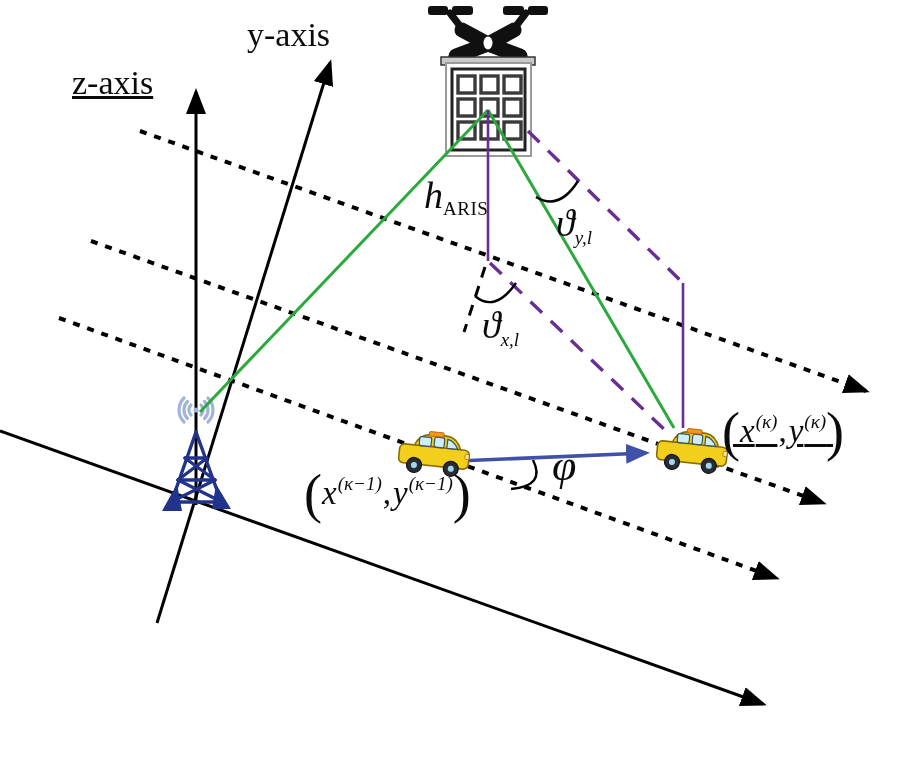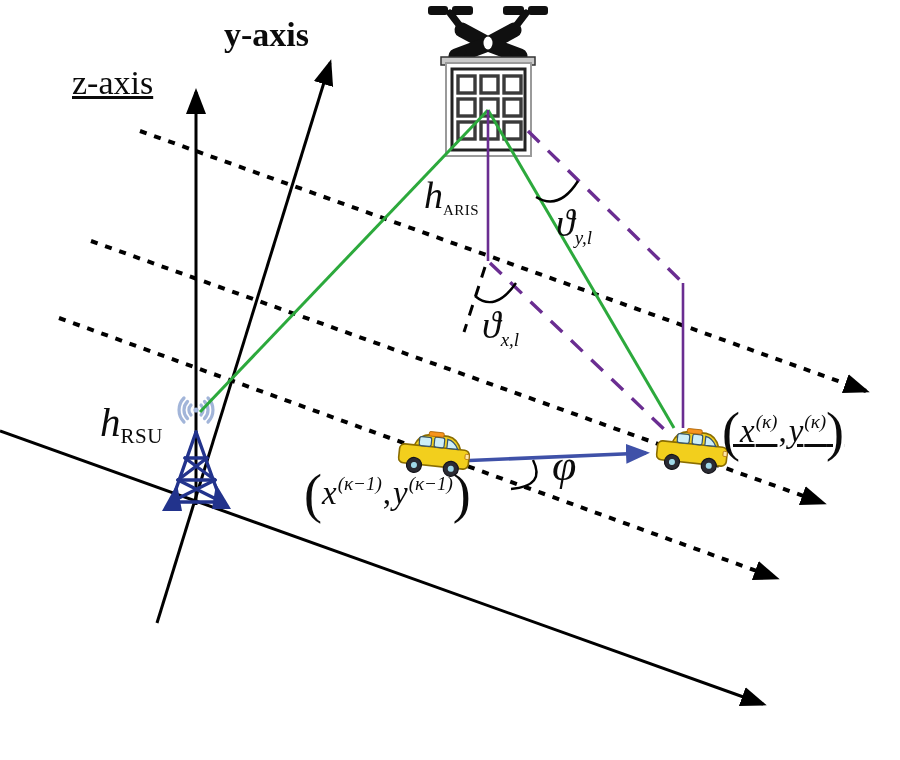--- a/index.html
+++ b/index.html
@@ -150,28 +150,25 @@
       <path class="st-arc" d="M475,296 Q495,313 516,283"></path>
       <path class="st-arc" d="M533,460 Q546,486 511,489"></path>
       <path class="st-blue" d="M458,461 L646,453" marker-end="url(#ahB)"></path>
     </g>
 
     <use href="#car" transform="translate(397,432) rotate(6 37 24)"></use>
     <use href="#car" transform="translate(655,429) rotate(6 37 24)"></use>
   </svg>
 
   <div class="lbl axis-lbl" style="left:72px;top:66px;text-decoration:underline;">z-axis</div>
-  <div class="lbl axis-lbl" style="left:224px;top:18px;font-weight:bold;">y-axis</div>
+  <div class="lbl axis-lbl" style="left:247px;top:18px;">y-axis</div>
 
-  <div class="lbl" style="left:100px;top:402px;">
-    <span class="hvar" style="font-size:41px">h</span><span class="hsub">RSU</span>
-  </div>
 
   <div class="lbl" style="left:424px;top:176px;">
-    <span class="hvar">h</span><span class="hsub" style="font-size:15px">ARIS</span>
+    <span class="hvar">h</span><span class="hsub" style="font-size:19px">ARIS</span>
   </div>
 
   <div class="lbl" style="left:556px;top:204px;">
     <span class="thvar">ϑ</span><span class="thsub">y,l</span>
   </div>
 
   <div class="lbl" style="left:482px;top:306px;">
     <span class="thvar">ϑ</span><span class="thsub">x,l</span>
   </div>
 

